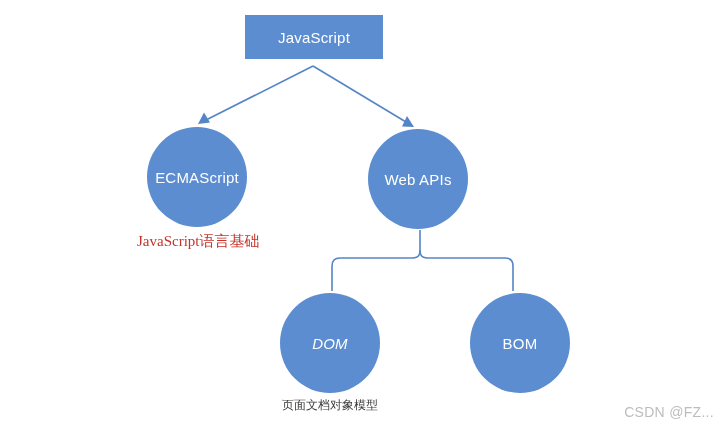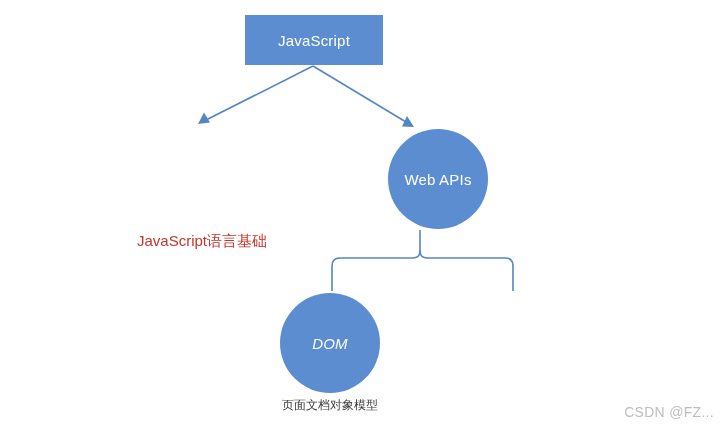--- a/index.html
+++ b/index.html
@@ -22,30 +22,30 @@
   .edges path{stroke:var(--connector);stroke-width:1.6;fill:none;}
   .edges .head{fill:var(--connector);stroke:none;}
   .node{
     position:absolute;
     display:flex;align-items:center;justify-content:center;
     background:var(--node-fill);
     color:#fff;
     font-size:15px;
     letter-spacing:0.2px;
   }
-  .node.rect{width:138px;height:50px;text-align:right;}
+  .node.rect{width:138px;height:44px;text-align:right;}
   .node.circle{width:100px;height:100px;border-radius:50%;}
   #node-root{left:245px;top:15px;}
   #node-ecmascript{left:147px;top:127px;}
-  #node-webapis{left:388px;top:129px;}
+  #node-webapis{left:368px;top:129px;}
   #node-dom{left:280px;top:293px;font-style:italic;}
   #node-bom{left:470px;top:293px;}
   .note-red{
     position:absolute;left:137px;top:232px;
-    font-family:Liberation Sans, sans-serif;
+    font-family:Liberation Serif, serif;
     font-size:15px;color:var(--note-red);
     white-space:nowrap;
   }
   .node-caption{
     position:absolute;top:397px;
     width:220px;text-align:center;
     font-size:12px;color:var(--label-dark);
     white-space:nowrap;
   }
   #caption-dom{left:220px;}
@@ -71,25 +71,27 @@
 
     <path d="M420,230 L420,250"></path>
 
     <path d="M420,250 C420,257 417,258 410,258 L340,258 Q332,258 332,266 L332,291"></path>
 
     <path d="M420,250 C420,257 423,258 430,258 L505,258 Q513,258 513,266 L513,291"></path>
   </svg>
 
   <div id="node-root" class="node rect">JavaScript</div>
 
+  <div id="node-ecmascript" class="node circle">ECMAScript</div>
 
   <div id="node-webapis" class="node circle">Web APIs</div>
 
   <div id="node-dom" class="node circle">DOM</div>
 
+  <div id="node-bom" class="node circle">BOM</div>
 
   <div class="note-red">JavaScript语言基础</div>
 
   <div id="caption-dom" class="node-caption">页面文档对象模型</div>
 
 
   <div class="watermark">CSDN @FZ...</div>
 
 </div>
 

